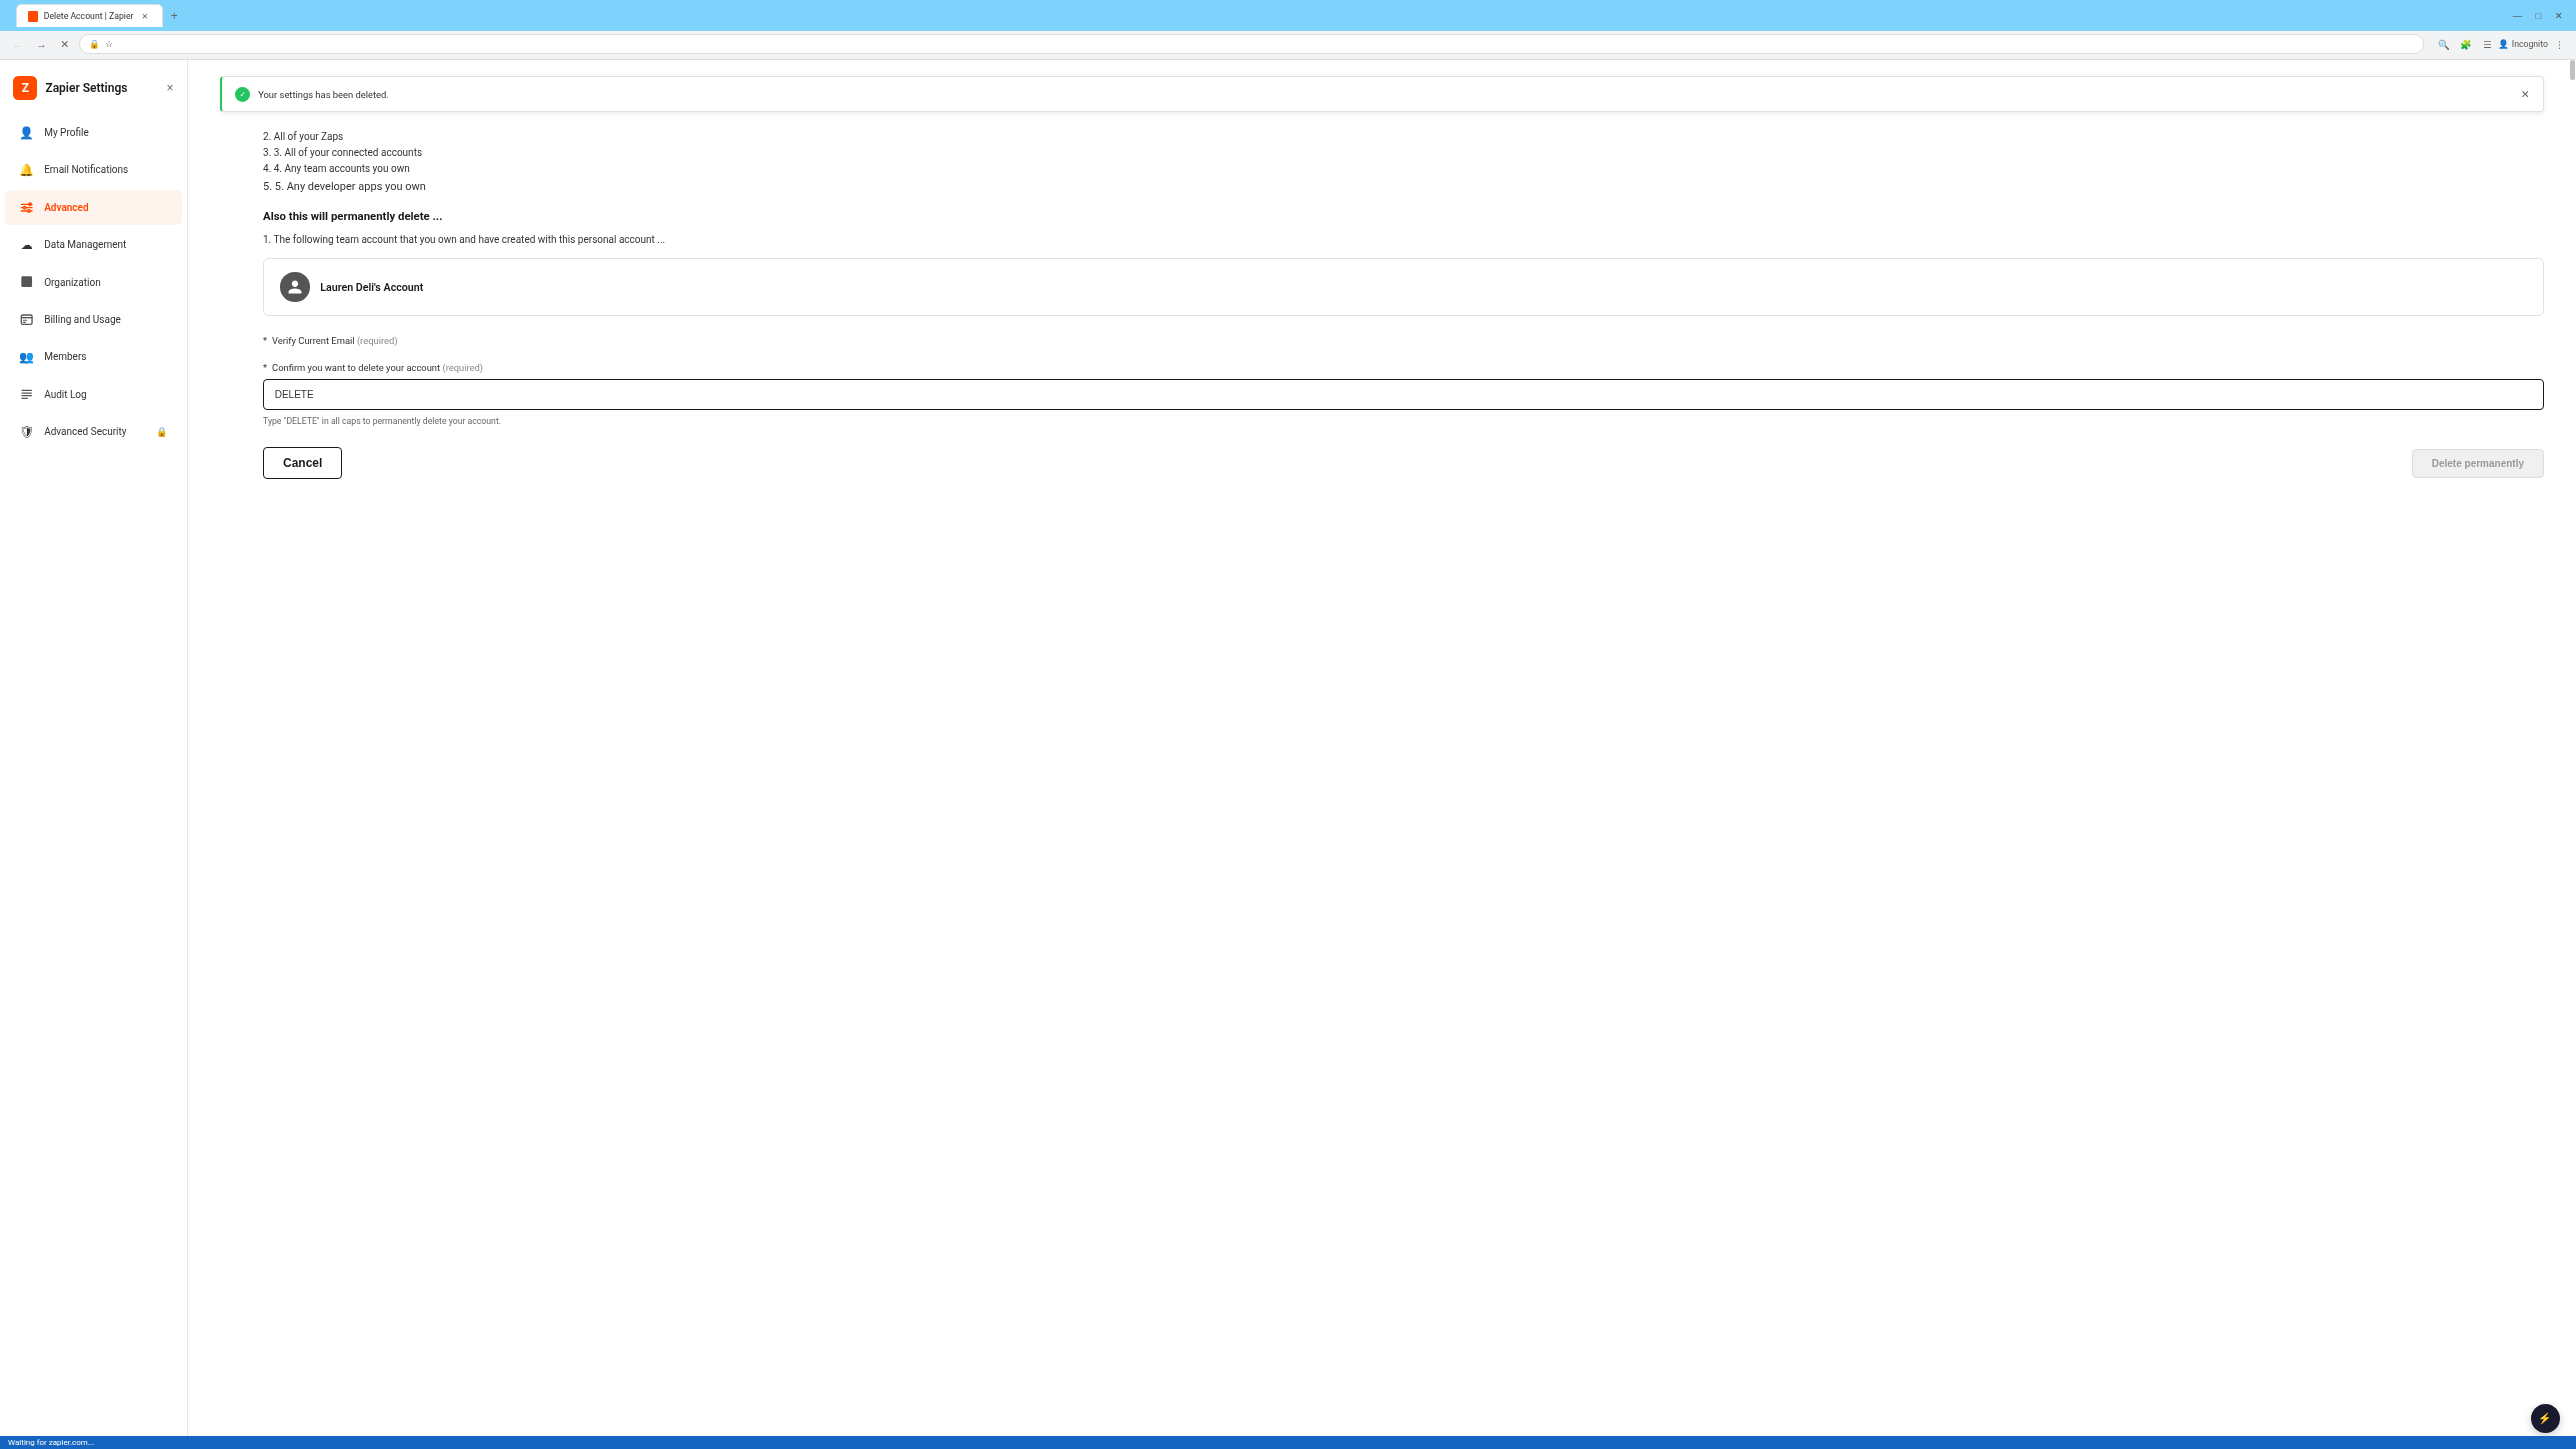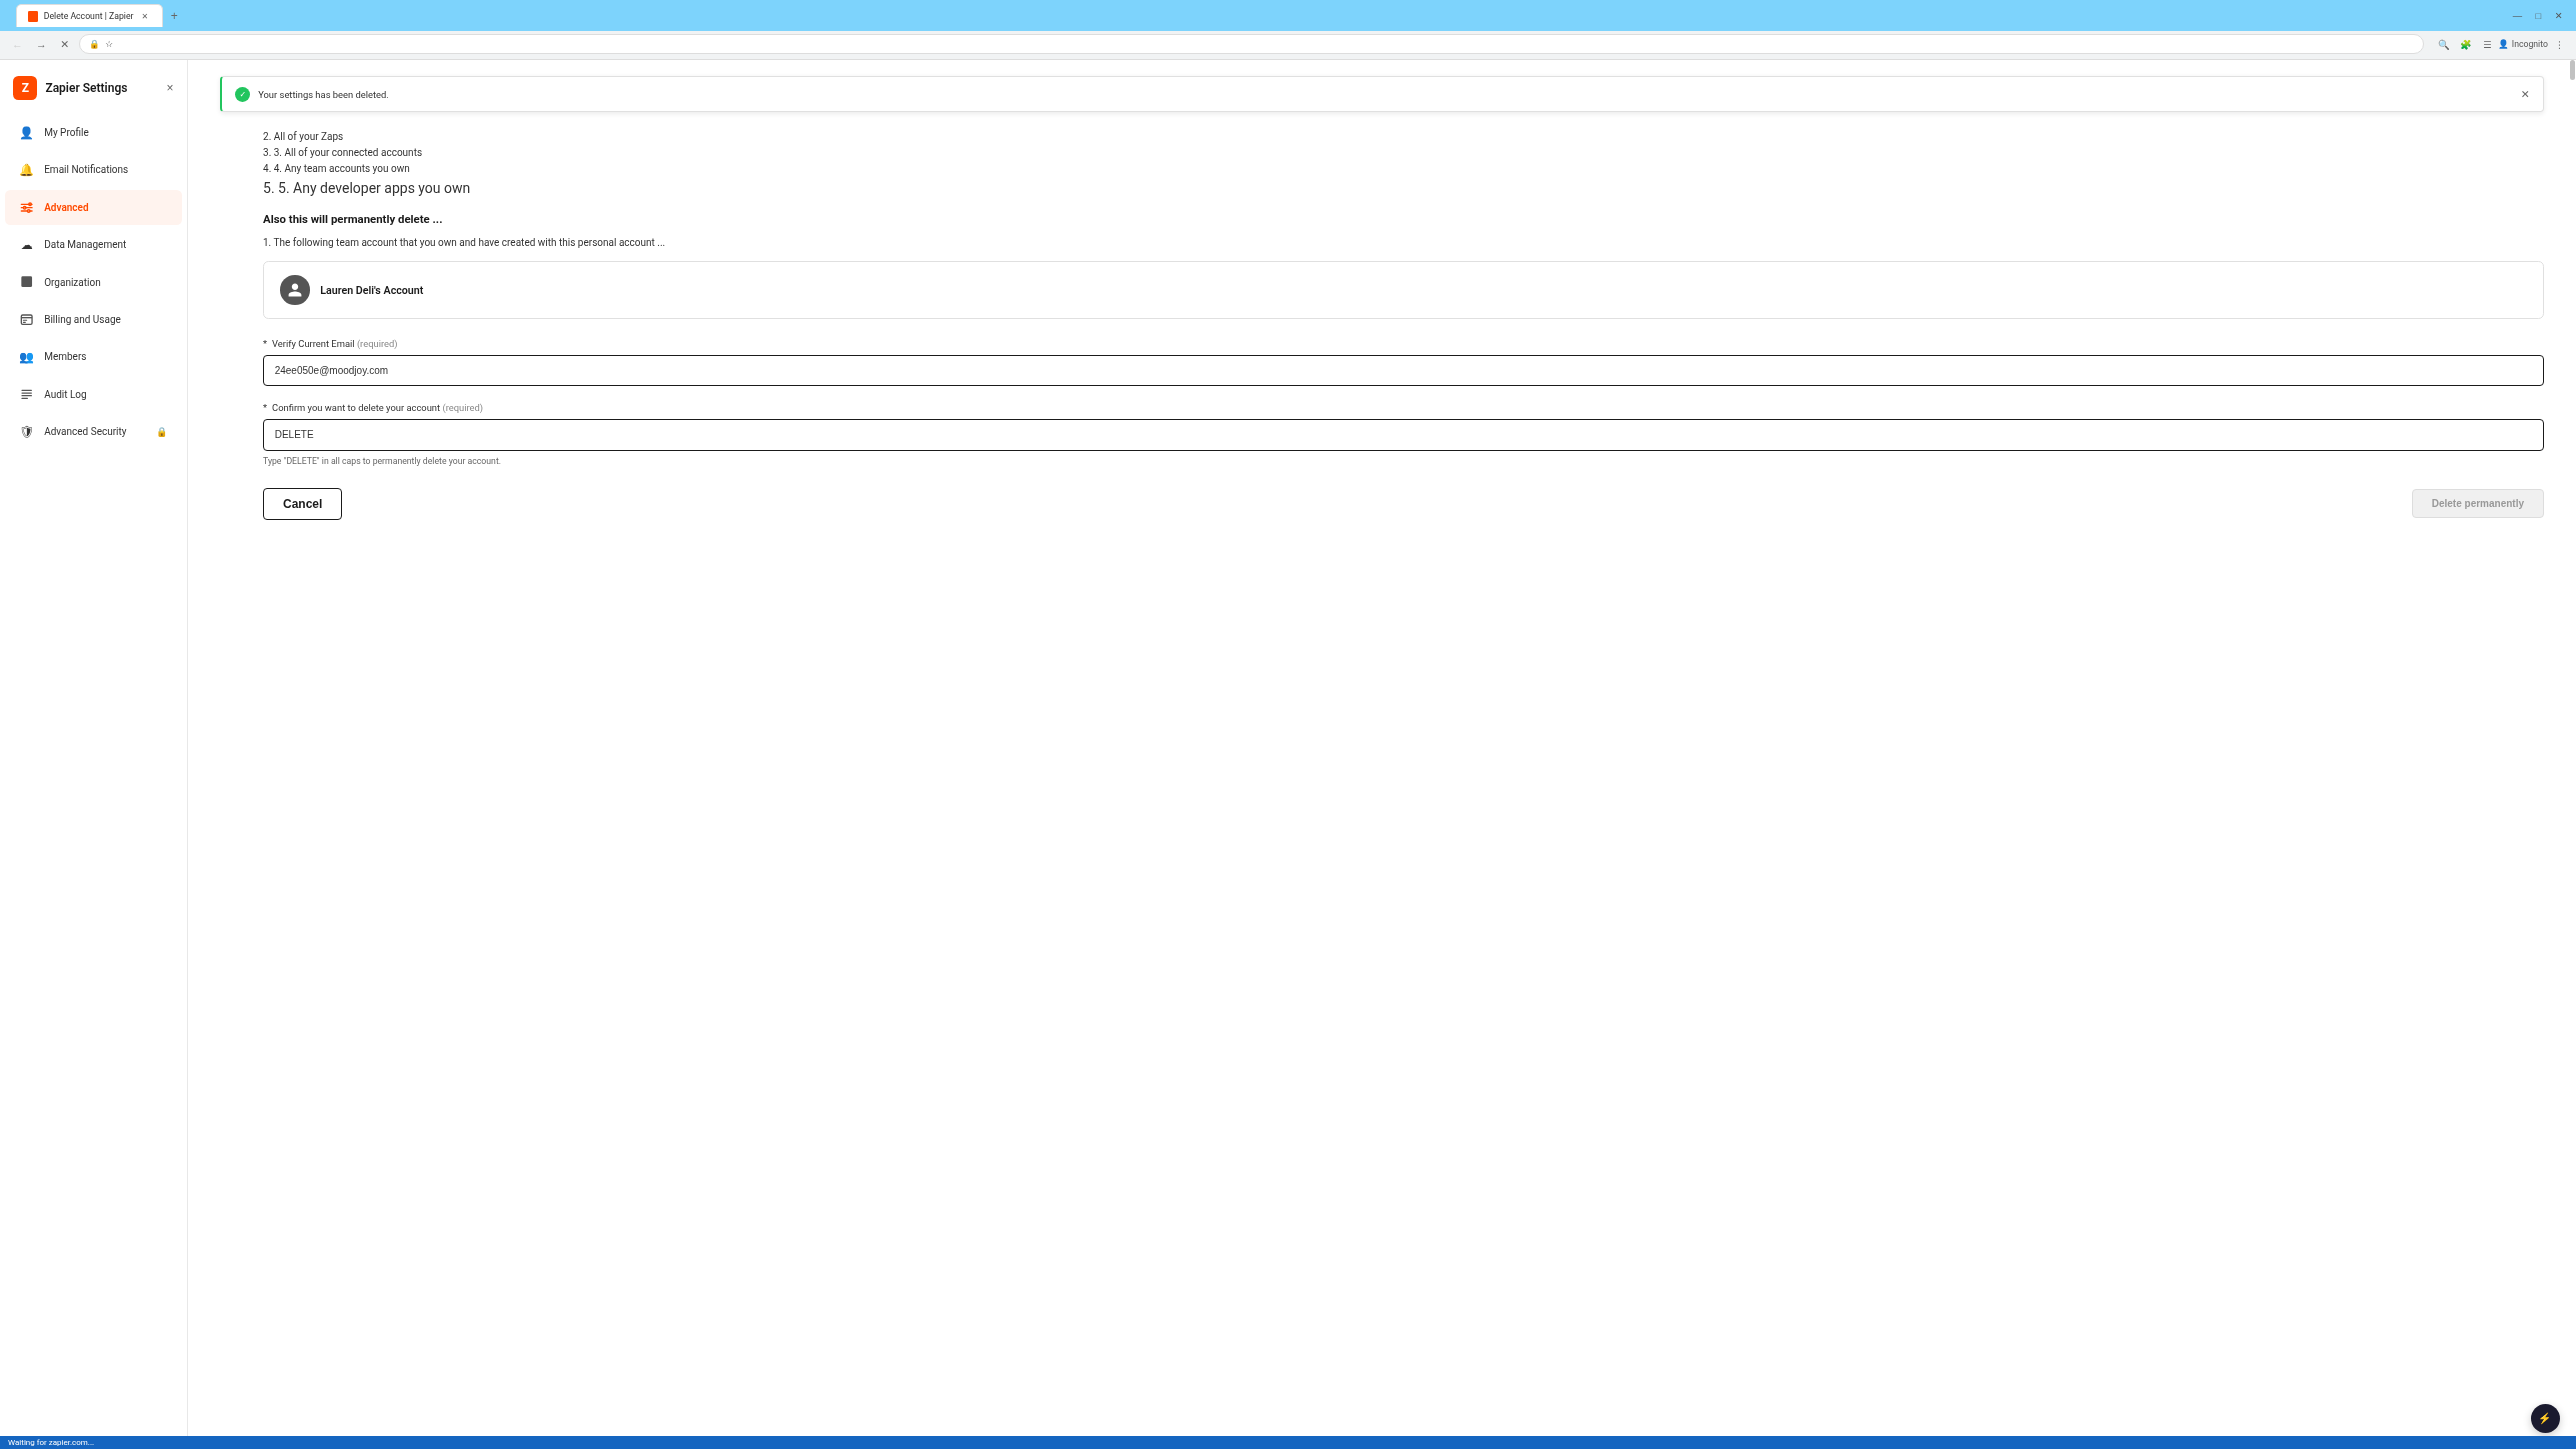--- a/index.html
+++ b/index.html
@@ -561,21 +561,21 @@
       <div class="content-body">
 
         <ol class="delete-list" style="counter-reset:list-counter">
           <li style="counter-increment:list-counter;font-size:10px;color:#333;padding:2.7px 0;list-style:none;">All of your Zaps</li>
           <li style="font-size:10px;color:#333;padding:2.7px 0;list-style:none;">
             <span>3. </span><span>All of your connected accounts</span>
           </li>
           <li style="font-size:10px;color:#333;padding:2.7px 0;list-style:none;">
             <span>4. </span><span>Any team accounts you own</span>
           </li>
-          <li style="font-size:14px;color:#333;padding:2.7px 0;list-style:none;">
+          <li style="font-size:11px;color:#333;padding:2.7px 0;list-style:none;">
             <span>5. </span><span>Any developer apps you own</span>
           </li>
         </ol>
 
         <h3 class="also-delete-heading">Also this will permanently delete ...</h3>
 
         <div style="font-size:10px;color:#333;padding:2.7px 0;">
           <span>1. </span><span>The following team account that you own and have created with this personal account ...</span>
         </div>
 
@@ -587,21 +587,20 @@
           </div>
           <span class="account-name">Lauren Deli's Account</span>
         </div>
 
         <div class="field-group">
           <label class="field-label">
             <span class="required">*</span>
             <span>Verify Current Email</span>
             <span class="optional"> <span>(required)</span></span>
           </label>
-          <input type="email" class="field-input" value="24ee050e@moodjoy.com" style="">
         </div>
 
         <div class="field-group">
           <label class="field-label">
             <span class="required">*</span>
             <span>Confirm you want to delete your account</span>
             <span class="optional"> <span>(required)</span></span>
           </label>
           <input type="text" class="field-input" value="DELETE" style="">
           <p class="field-hint">Type "DELETE" in all caps to permanently delete your account.</p>

